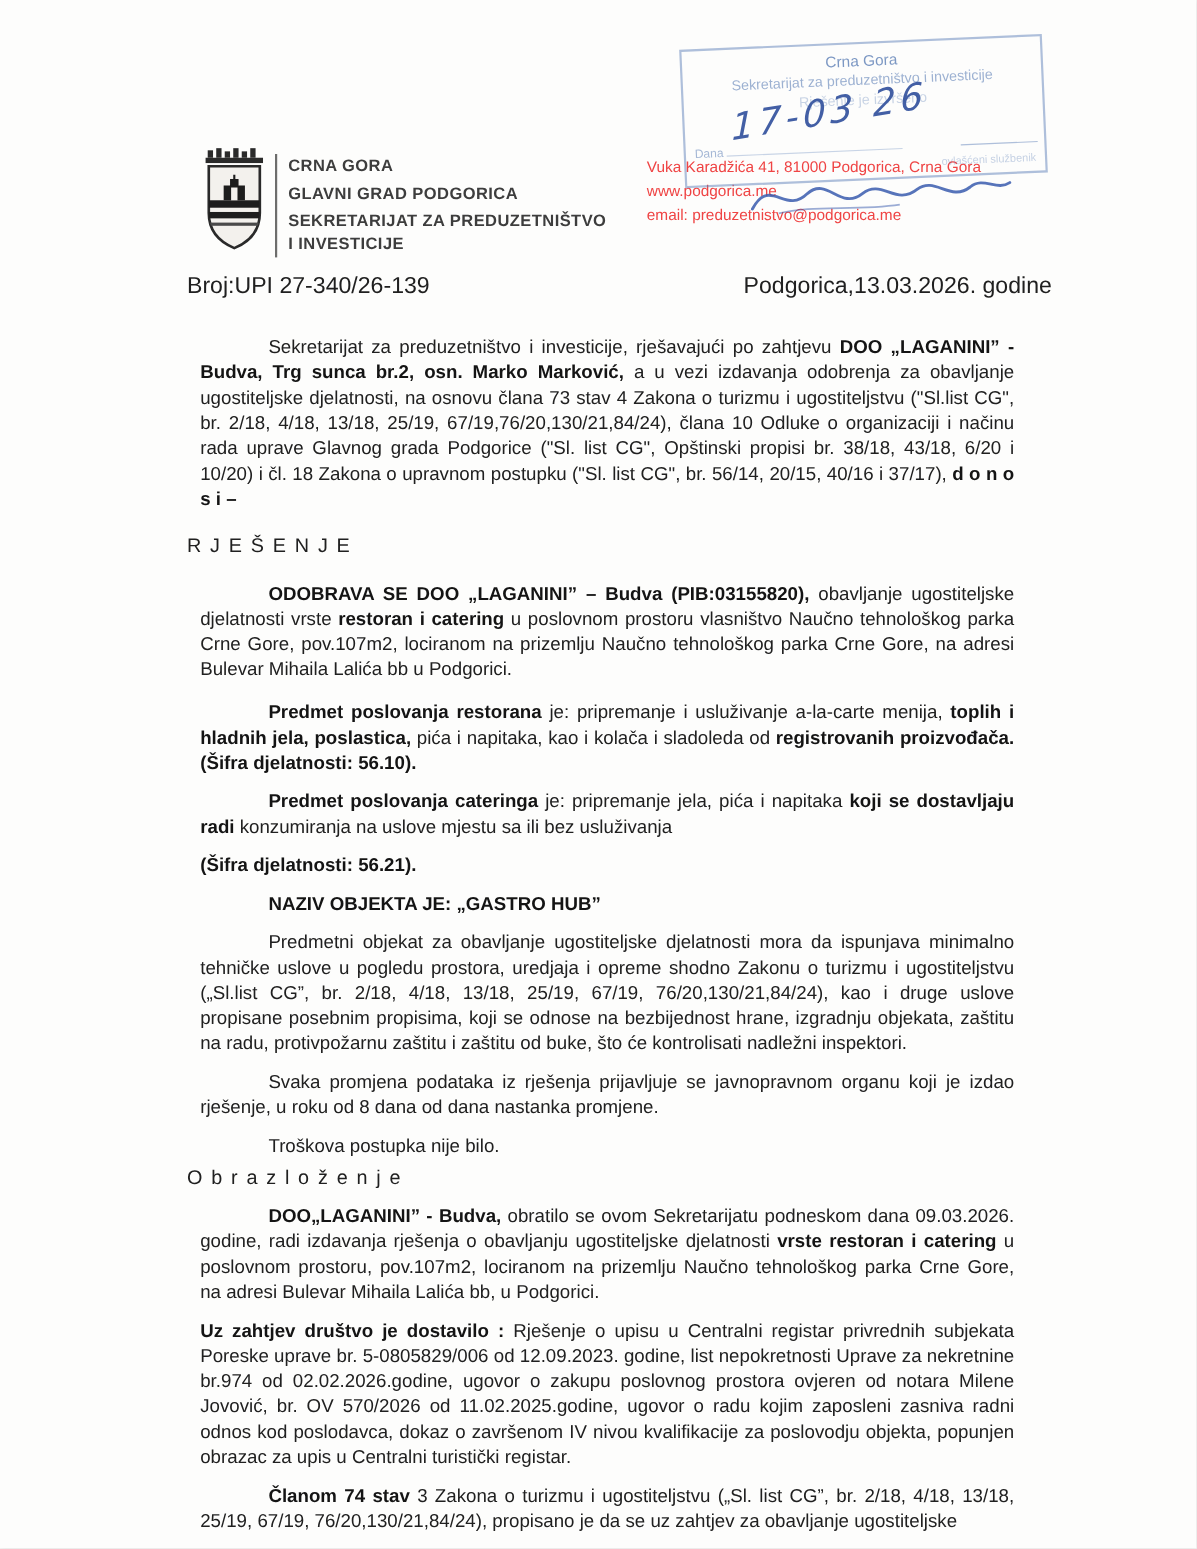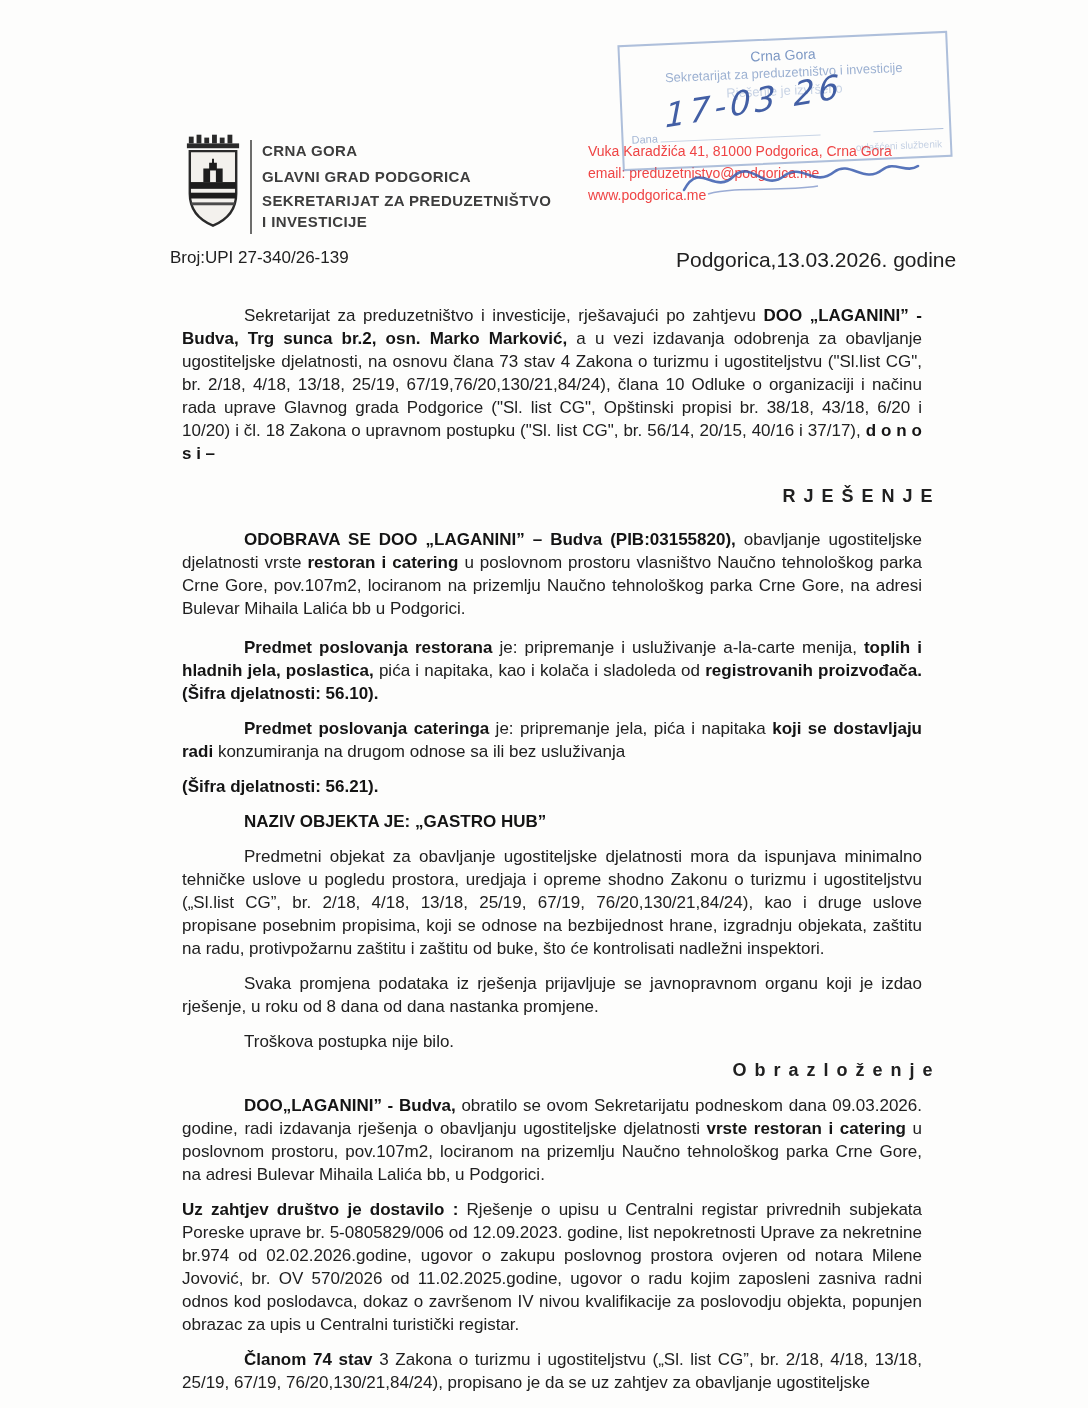--- a/index.html
+++ b/index.html
@@ -26,29 +26,29 @@
   .stamp .s3{text-align:center;opacity:.33;margin-top:3px;}
   .stamp .dana-row{position:absolute;left:8px;top:84px;width:230px;opacity:.55;font-size:11px;}
   .stamp .dana-line{display:inline-block;width:160px;border-bottom:1px solid rgba(95,130,185,.6);height:12px;}
   .stamp .clerk{position:absolute;right:8px;bottom:6px;font-size:10px;opacity:.35;}
   .stamp .sig-line{position:absolute;right:6px;bottom:26px;width:70px;border-bottom:1px solid rgba(95,130,185,.5);}
   .hand-date{position:absolute;left:42px;top:40px;font-size:33px;color:#2f4f9c;
     font-family:"DejaVu Sans",sans-serif;font-style:italic;
     transform:rotate(-7deg) skewX(-10deg);letter-spacing:4px;opacity:.9;}
   .signature{position:absolute;left:678px;top:148px;z-index:3;}
   
-  .meta-number{position:absolute;left:170px;top:248px;font-size:17px;}
+  .meta-number{position:absolute;left:170px;top:248px;font-size:21px;}
   .meta-date{position:absolute;left:676px;top:248px;font-size:21px;}
   
   #doc-content{position:absolute;left:170px;top:292px;width:764px;
     font-size:17px;line-height:23px;text-align:justify;}
   .doc-p{margin:12px;}
   .doc-p.indent{text-indent:62px;}
   .doc-p.block-indent{padding-left:62px;text-indent:0;text-align:left;}
-  .doc-heading{font-weight:bold;text-align:right;letter-spacing:1.5px;font-size:18px;line-height:23px;}
+  .doc-heading{font-weight:normal;text-align:left;letter-spacing:1.5px;font-size:18px;line-height:23px;}
   .bold{font-weight:bold;color:#141414;}
 </style>
 </head>
 <body>
 
 <div class="page">
 
   <div class="stamp">
     <div class="s1">Crna Gora</div>
     <div class="s2">Sekretarijat za preduzetništvo i investicije</div>
@@ -95,33 +95,33 @@
 
   <div class="org-block">
     <div class="l">CRNA GORA</div>
     <div class="l">GLAVNI GRAD PODGORICA</div>
     <div class="l tight">SEKRETARIJAT ZA PREDUZETNIŠTVO</div>
     <div class="l tight">I INVESTICIJE</div>
   </div>
 
   <div class="contact-block">
     <div>Vuka Karadžića 41, 81000 Podgorica, Crna Gora</div>
+    <div>www.podgorica.me</div>
     <div>email: preduzetnistvo@podgorica.me</div>
-    <div>www.podgorica.me</div>
   </div>
 
   <div class="meta-number">Broj:UPI 27-340/26-139</div>
   <div class="meta-date">Podgorica,13.03.2026. godine</div>
 
   <div id="doc-content">
       <p class="doc-p indent" style="margin-bottom: 20px;"><span>Sekretarijat za preduzetništvo i investicije, rješavajući po zahtjevu </span><span class="bold">DOO „LAGANINI” - Budva, Trg sunca br.2, osn. Marko Marković,</span><span> a u vezi  izdavanja odobrenja za obavljanje ugostiteljske djelatnosti, na osnovu člana 73 stav 4  Zakona o turizmu i ugostiteljstvu  ("Sl.list CG", br. 2/18, 4/18, 13/18, 25/19, 67/19,76/20,130/21,84/24), člana 10 Odluke o organizaciji i načinu rada uprave Glavnog grada  Podgorice ("Sl. list CG", Opštinski propisi br. 38/18, 43/18, 6/20 i 10/20) i čl. 18 Zakona o  upravnom  postupku ("Sl. list CG", br. 56/14, 20/15, 40/16 i 37/17), </span><span class="bold">d o n o s i –</span></p>
       <div class="doc-heading" style="margin-bottom: 20px;">R J E Š E N J E</div>
       <p class="doc-p indent" style="margin-bottom: 16px;"><span class="bold">ODOBRAVA SE DOO „LAGANINI” – Budva (PIB:03155820),</span><span> obavljanje ugostiteljske djelatnosti vrste </span><span class="bold">restoran i catering</span><span> u poslovnom prostoru vlasništvo Naučno tehnološkog parka Crne Gore,  pov.107m2, lociranom na  prizemlju Naučno tehnološkog parka Crne Gore, na adresi Bulevar Mihaila Lalića bb u Podgorici.</span></p>
       <p class="doc-p indent" style="margin-bottom: 0px;"><span class="bold">Predmet poslovanja restorana</span><span>  je: pripremanje i usluživanje a-la-carte menija, </span><span class="bold">toplih i hladnih jela, poslastica,</span><span> pića i napitaka, kao i kolača i sladoleda od </span><span class="bold">registrovanih proizvođača.</span><span>      </span><span class="bold">(Šifra djelatnosti: 56.10).</span></p>
-      <p class="doc-p indent" style="margin-bottom: 0px;"><span class="bold">Predmet poslovanja cateringa</span><span> je: pripremanje jela, pića i napitaka </span><span class="bold">koji se dostavljaju radi</span><span> konzumiranja na drugom odnose sa ili bez usluživanja</span></p>
+      <p class="doc-p indent" style="margin-bottom: 0px;"><span class="bold">Predmet poslovanja cateringa</span><span> je: pripremanje jela, pića i napitaka </span><span class="bold">koji se dostavljaju radi</span><span> konzumiranja na uslove mjestu sa ili bez usluživanja</span></p>
       <p class="doc-p" style="margin-bottom: 10px;"><span class="bold"> (Šifra djelatnosti: 56.21).</span></p>
       <p class="doc-p block-indent" style="margin-bottom: 0px;"><span class="bold">NAZIV OBJEKTA JE: „GASTRO  HUB”</span></p>
       <p class="doc-p indent" style="margin-bottom: 0px;"><span>Predmetni objekat za obavljanje ugostiteljske djelatnosti mora da ispunjava  minimalno tehničke uslove u pogledu  prostora, uredjaja i opreme shodno Zakonu o turizmu i ugostiteljstvu („Sl.list CG”, br. 2/18, 4/18, 13/18, 25/19, 67/19, 76/20,130/21,84/24), kao i druge uslove propisane posebnim propisima, koji  se odnose na  bezbijednost  hrane, izgradnju objekata, zaštitu na  radu, protivpožarnu zaštitu i zaštitu od  buke,  što će kontrolisati   nadležni inspektori.</span></p>
       <p class="doc-p indent" style="margin-bottom: 0px;"><span>Svaka promjena podataka iz rješenja prijavljuje se javnopravnom  organu koji je izdao rješenje, u roku od 8 dana od dana nastanka promjene.</span></p>
       <p class="doc-p indent" style="margin-bottom: 6px;"><span>Troškova postupka nije bilo.</span></p>
       <div class="doc-heading" style="margin-bottom: 0px;">O b r a z l o ž e n j e</div>
       <p class="doc-p indent" style="margin-bottom: 0px;"><span class="bold">DOO„LAGANINI” - Budva,</span><span> obratilo se ovom Sekretarijatu podneskom dana 09.03.2026. godine, radi  izdavanja rješenja o obavljanju ugostiteljske djelatnosti </span><span class="bold">vrste restoran i catering</span><span> u poslovnom prostoru, pov.107m2, lociranom na  prizemlju Naučno tehnološkog parka Crne Gore, na adresi Bulevar Mihaila Lalića bb, u Podgorici.</span></p>
       <p class="doc-p" style="margin-bottom: 0px;"><span class="bold">Uz zahtjev društvo je dostavilo :</span><span> Rješenje o upisu u Centralni  registar  privrednih subjekata Poreske  uprave  br.  5-0805829/006  od  12.09.2023.  godine,  list nepokretnosti  Uprave  za nekretnine   br.974 od 02.02.2026.godine,   ugovor o  zakupu  poslovnog  prostora ovjeren od notara Milene Jovović, br. OV 570/2026 od 11.02.2025.godine, ugovor o radu kojim  zaposleni zasniva  radni odnos  kod  poslodavca, dokaz  o završenom IV  nivou  kvalifikacije za poslovodju objekta, popunjen obrazac za  upis  u Centralni turistički  registar.</span></p>
       <p class="doc-p indent" style="margin-bottom: 0px;"><span class="bold">Članom 74 stav</span><span> 3 Zakona o  turizmu  i ugostiteljstvu („Sl. list CG”, br. 2/18, 4/18, 13/18, 25/19, 67/19, 76/20,130/21,84/24), propisano je da se uz  zahtjev za obavljanje ugostiteljske</span></p>
     </div>

